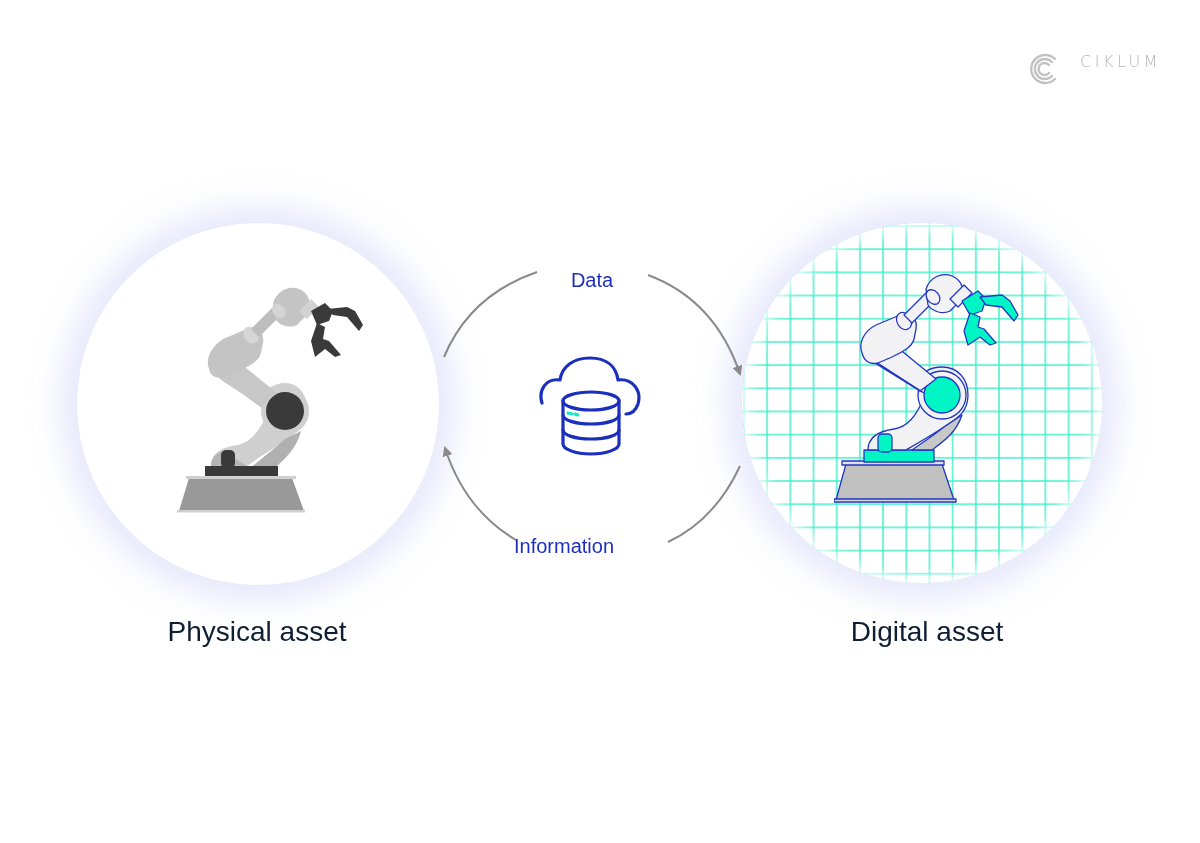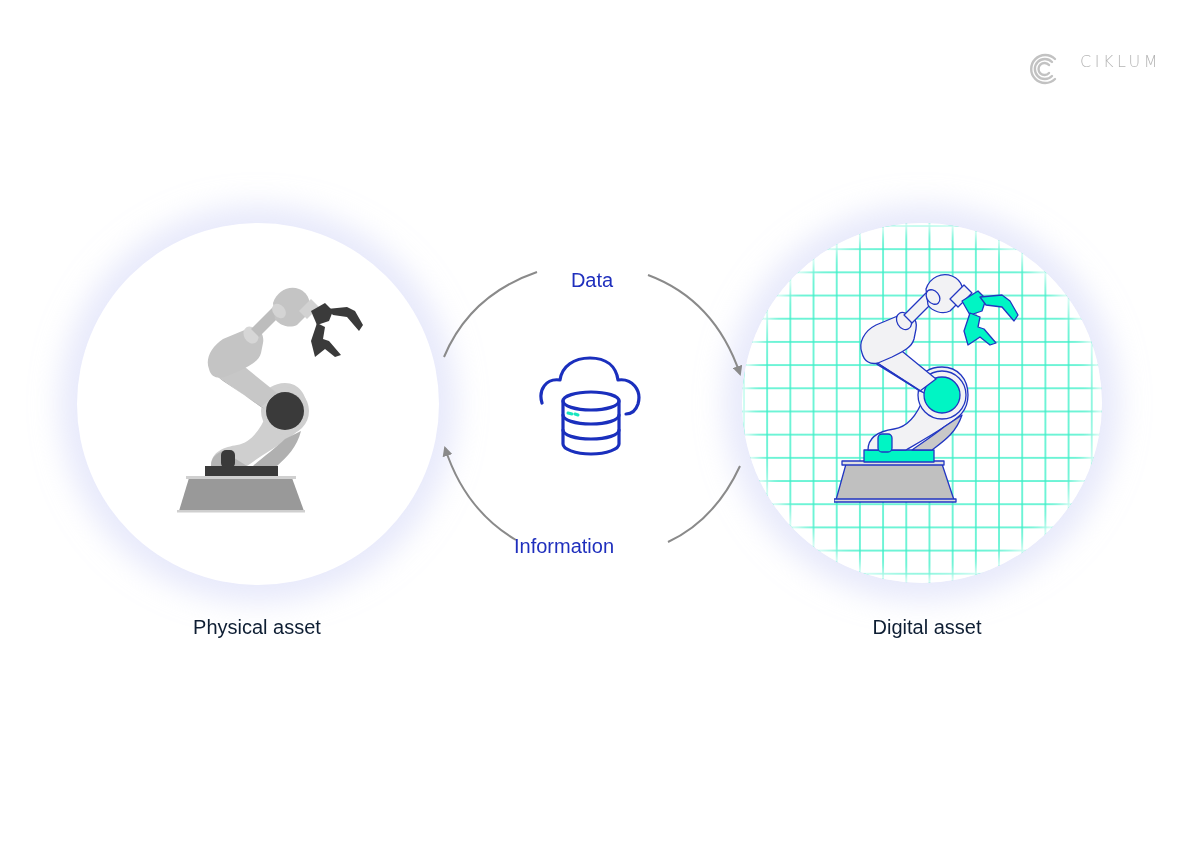--- a/index.html
+++ b/index.html
@@ -21,21 +21,21 @@
       linear-gradient(to bottom, rgba(60, 240, 200, 0.75) 1.6px, transparent 1.6px);
     background-size: 23.2px 23.2px;
     background-position: 1px 2px;
   }
   .circle-digital::after {
     content: ""; position: absolute; inset: 0; border-radius: 50%;
     box-shadow: inset 0 0 14px 6px rgba(255,255,255,0.9);
   }
   .robot { position: absolute; }
   .label {
-    position: absolute; font-size: 20px; color: #0e1e33; transform: translateX(-50%); white-space: nowrap;
+    position: absolute; font-size: 28px; color: #0e1e33; transform: translateX(-50%); white-space: nowrap;
   }
   .flow-label { position: absolute; font-size: 20px; color: #1f2fbd; transform: translateX(-50%); white-space: nowrap; }
   svg { display: block; }
 </style>
 </head>
 <body>
 
 <div class="logo">
   <svg width="32" height="34" viewBox="0 0 32 34">
     <g fill="none" stroke="#c2c2c2" stroke-width="2.4" stroke-linecap="round">

